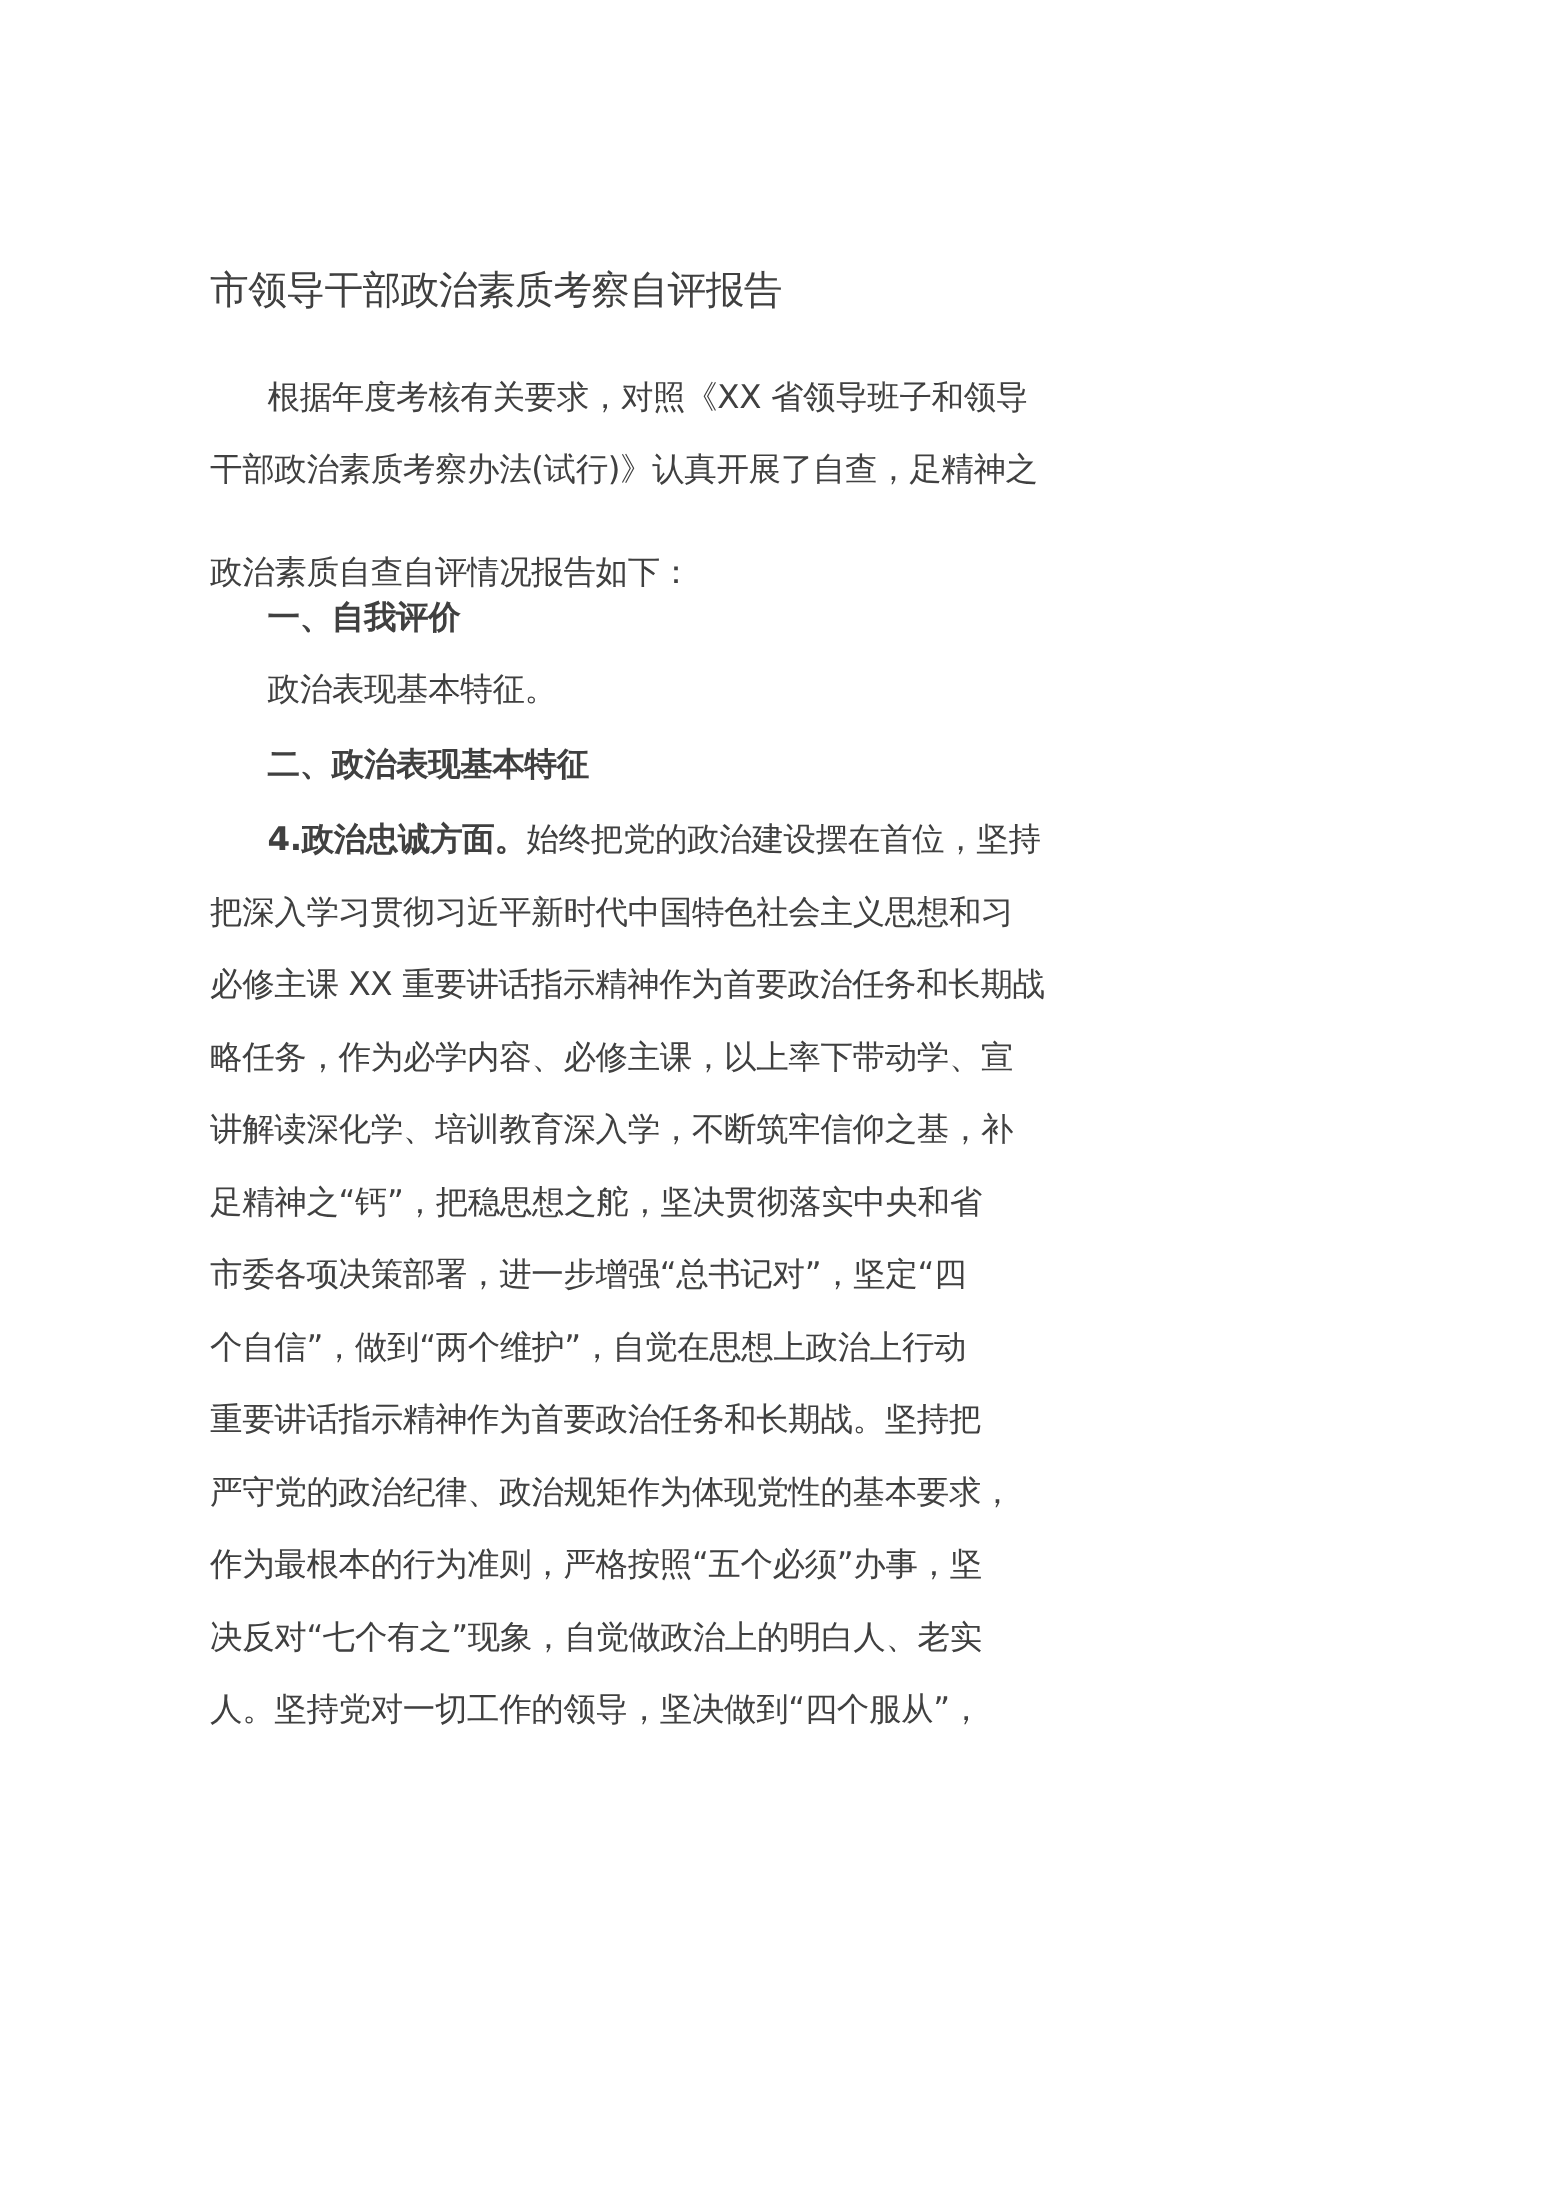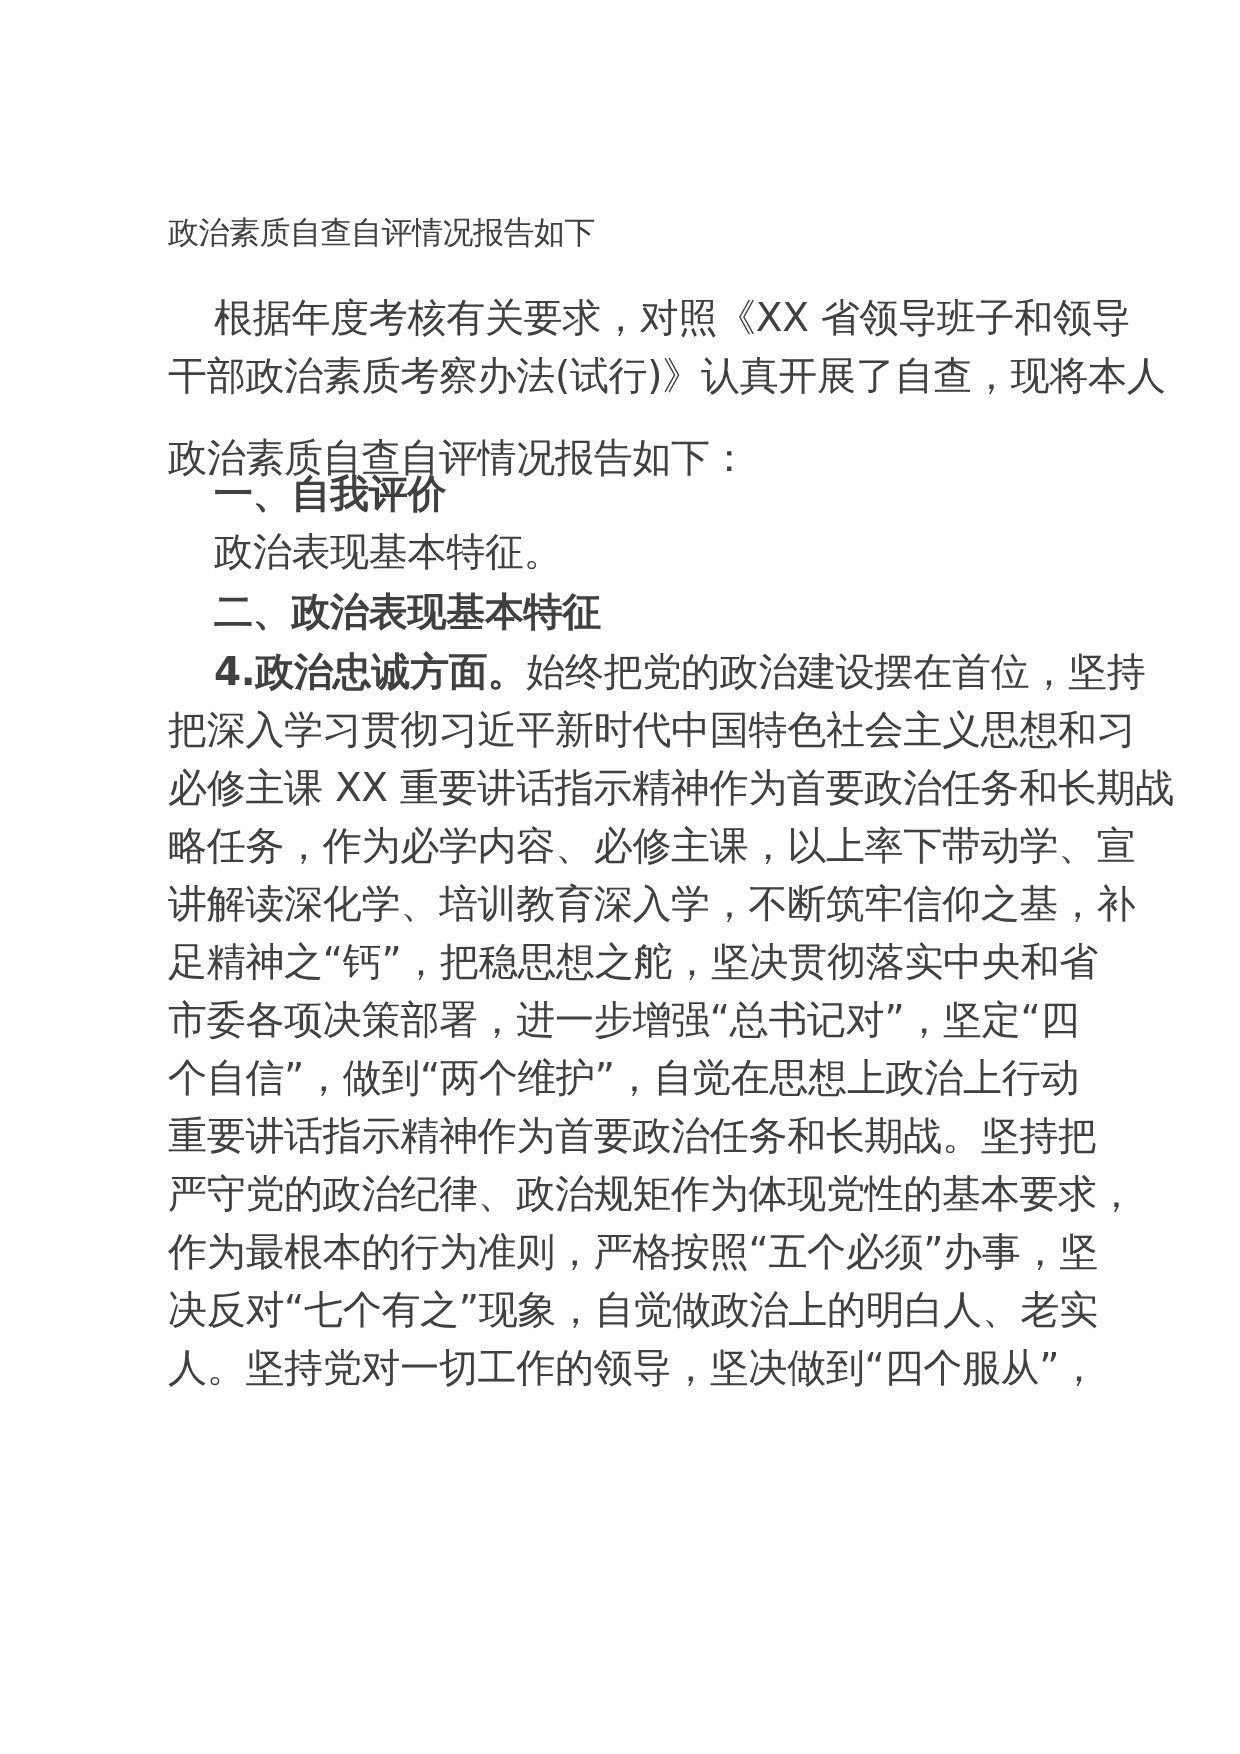--- a/index.html
+++ b/index.html
@@ -26,36 +26,36 @@
     top: 208px;
     left: 0;
     font-size: 31px;
     line-height: 48px;
     white-space: nowrap;
     letter-spacing: -0.5px;
   }
   .line {
     position: absolute;
     left: 0;
-    font-size: 39px;
+    font-size: 26px;
     line-height: 48px;
     white-space: nowrap;
     letter-spacing: -0.3px;
   }
   .indent { left: 46px; }
   .bold { font-weight: bold; }
 </style>
 </head>
 <body>
 
 <div class="page">
-  <div class="doc-title">政治素质自查自评情况报告如下</div>
+  <div class="doc-title">市领导干部政治素质考察自评报告</div>
 
   <div class="line indent" style="top:294px">根据年度考核有关要求，对照《XX 省领导班子和领导</div>
-  <div class="line" style="top:352px">干部政治素质考察办法(试行)》认真开展了自查，现将本人</div>
+  <div class="line" style="top:352px">干部政治素质考察办法(试行)》认真开展了自查，足精神之</div>
   <div class="line" style="top:434px">政治素质自查自评情况报告如下：</div>
 
   <div class="line indent bold" style="top:470px">一、自我评价</div>
   <div class="line indent" style="top:528px">政治表现基本特征。</div>
 
   <div class="line indent bold" style="top:588px">二、政治表现基本特征</div>
 
   <div class="line indent" style="top:648px">
     <span class="bold">4.政治忠诚方面。</span><span>始终把党的政治建设摆在首位，坚持</span>
   </div>

